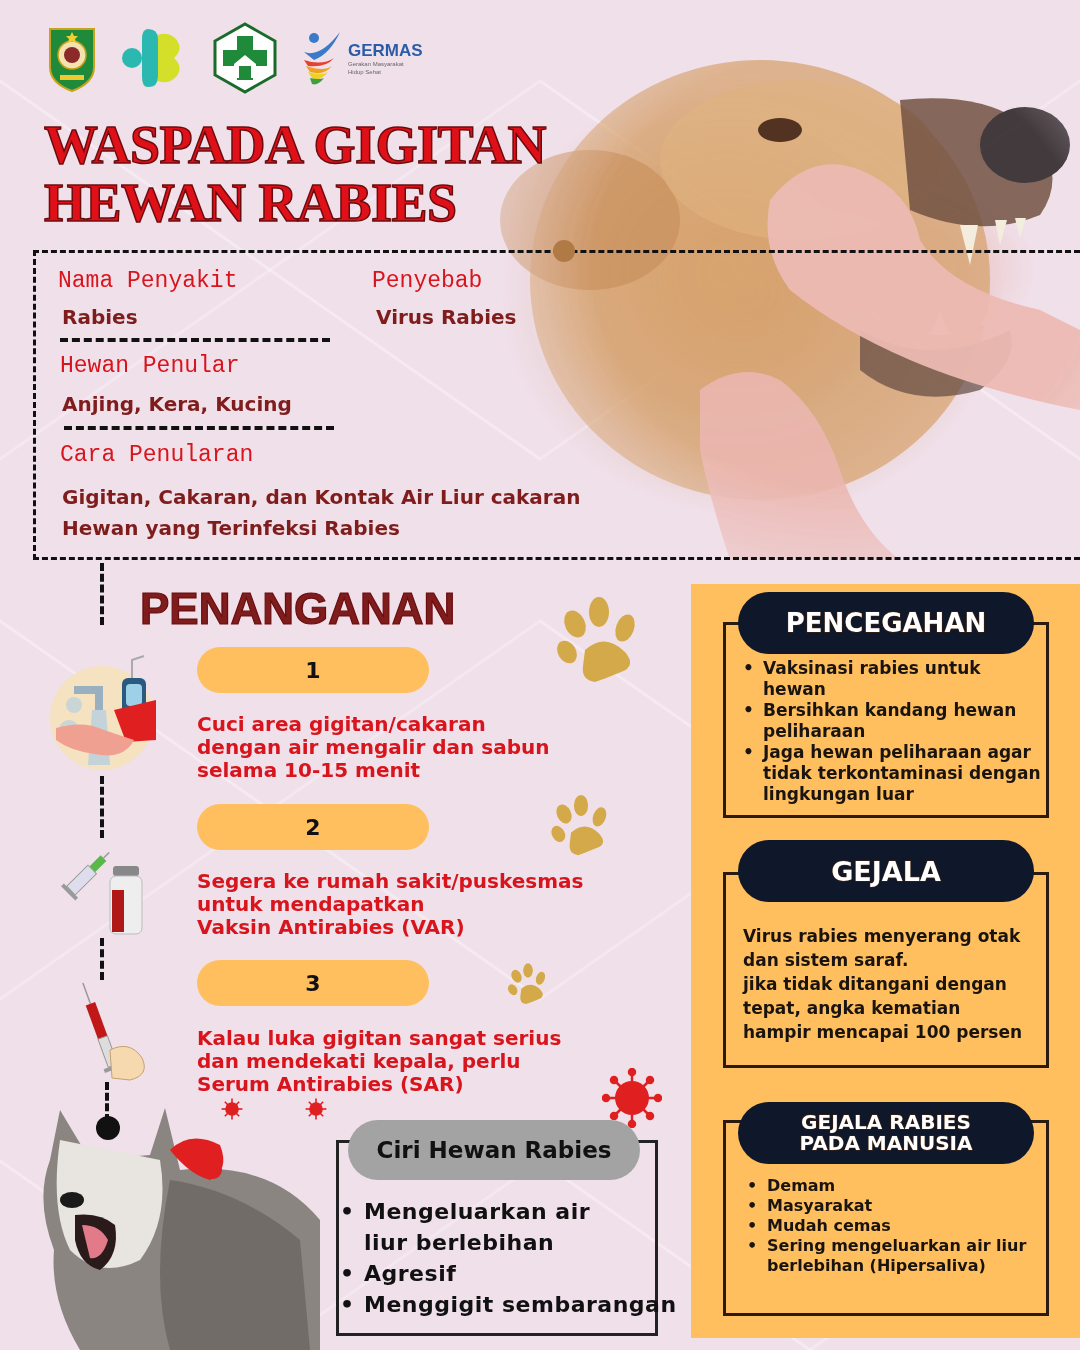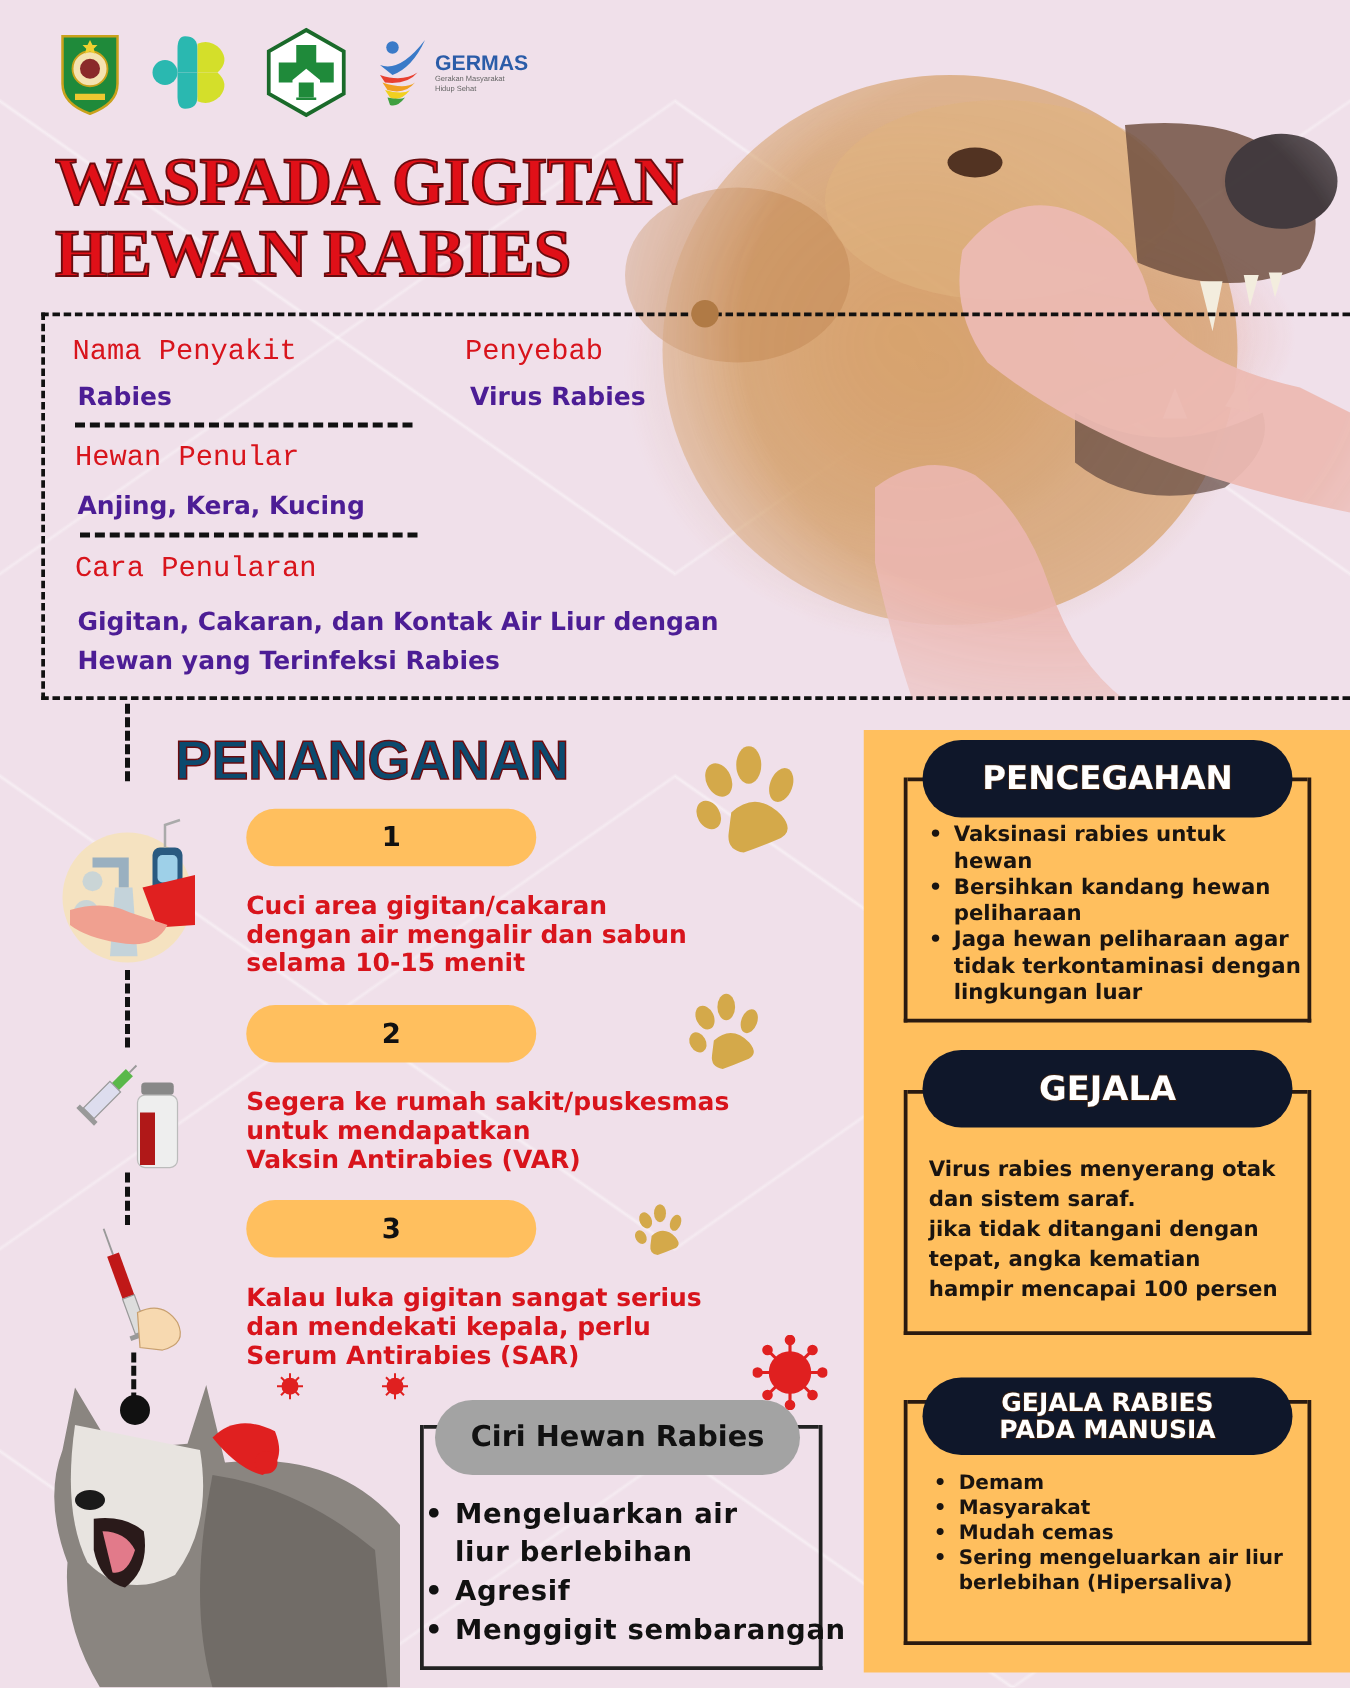--- a/index.html
+++ b/index.html
@@ -48,28 +48,28 @@
     -webkit-text-stroke: 1.5px #6a0b0e;
   }
 
   
   .info-box {
     left: 33px; top: 250px; width: 1047px; height: 310px;
     border-top: 3px dashed #111; border-left: 3px dashed #111; border-bottom: 3px dashed #111;
   }
   .dot { width: 22px; height: 22px; border-radius: 50%; background: #b07a45; left: 553px; top: 240px; }
   .lbl { font-family: Liberation Mono, monospace; font-size: 23px; color: #d8141c; text-align: right; }
-  .val { font-family: "DejaVu Sans", sans-serif; font-weight: bold; font-size: 20px; color: #4c1d95; line-height: 31px; }
+  .val { font-family: "DejaVu Sans", sans-serif; font-weight: bold; font-size: 20px; color: #7f1d1d; line-height: 31px; }
   .sep { height: 0; border-top: 4px dashed #111; }
 
   
   .vline { border-left: 4px dashed #111; width: 0; }
   .pen-title {
     left: 140px; top: 584px;
-    font-family: "Liberation Sans", sans-serif; font-weight: bold; font-size: 44px; color: #0c4a6e;
+    font-family: "Liberation Sans", sans-serif; font-weight: bold; font-size: 44px; color: #7f1d1d;
     -webkit-text-stroke: 1.2px #6a0b0e;
   }
   .step-pill {
     width: 232px; height: 46px; border-radius: 23px; background: #ffbf5e;
     display: flex; align-items: center; justify-content: center;
     font-weight: bold; font-size: 22px; color: #111;
   }
   .step-text {
     font-weight: bold; font-size: 20px; line-height: 23px; color: #d8141c; white-space: pre-line;
   }
@@ -185,21 +185,21 @@
 
 <div class="abs lbl" style="left:58px;top:268px;">Nama Penyakit</div>
 <div class="abs val" style="left:62px;top:302px;">Rabies</div>
 <div class="abs lbl" style="left:372px;top:268px;">Penyebab</div>
 <div class="abs val" style="left:376px;top:302px;text-align:right;">Virus Rabies</div>
 <div class="abs sep" style="left:60px;top:338px;width:270px;"></div>
 <div class="abs lbl" style="left:60px;top:353px;">Hewan Penular</div>
 <div class="abs val" style="left:62px;top:389px;">Anjing, Kera, Kucing</div>
 <div class="abs sep" style="left:64px;top:426px;width:270px;"></div>
 <div class="abs lbl" style="left:60px;top:442px;">Cara Penularan</div>
-<div class="abs val" style="left:62px;top:482px;">Gigitan, Cakaran, dan Kontak Air Liur dengan</div>
+<div class="abs val" style="left:62px;top:482px;">Gigitan, Cakaran, dan Kontak Air Liur cakaran</div>
 <div class="abs val" style="left:62px;top:513px;">Hewan yang Terinfeksi Rabies</div>
 
 <div class="abs vline" style="left:100px;top:563px;height:62px;"></div>
 <div class="abs vline" style="left:100px;top:776px;height:62px;"></div>
 <div class="abs vline" style="left:100px;top:938px;height:42px;"></div>
 <div class="abs vline" style="left:105px;top:1082px;height:40px;"></div>
 <div class="abs" style="left:96px;top:1116px;width:24px;height:24px;border-radius:50%;background:#111;z-index:3;"></div>
 
 <div class="abs pen-title">PENANGANAN</div>
 

